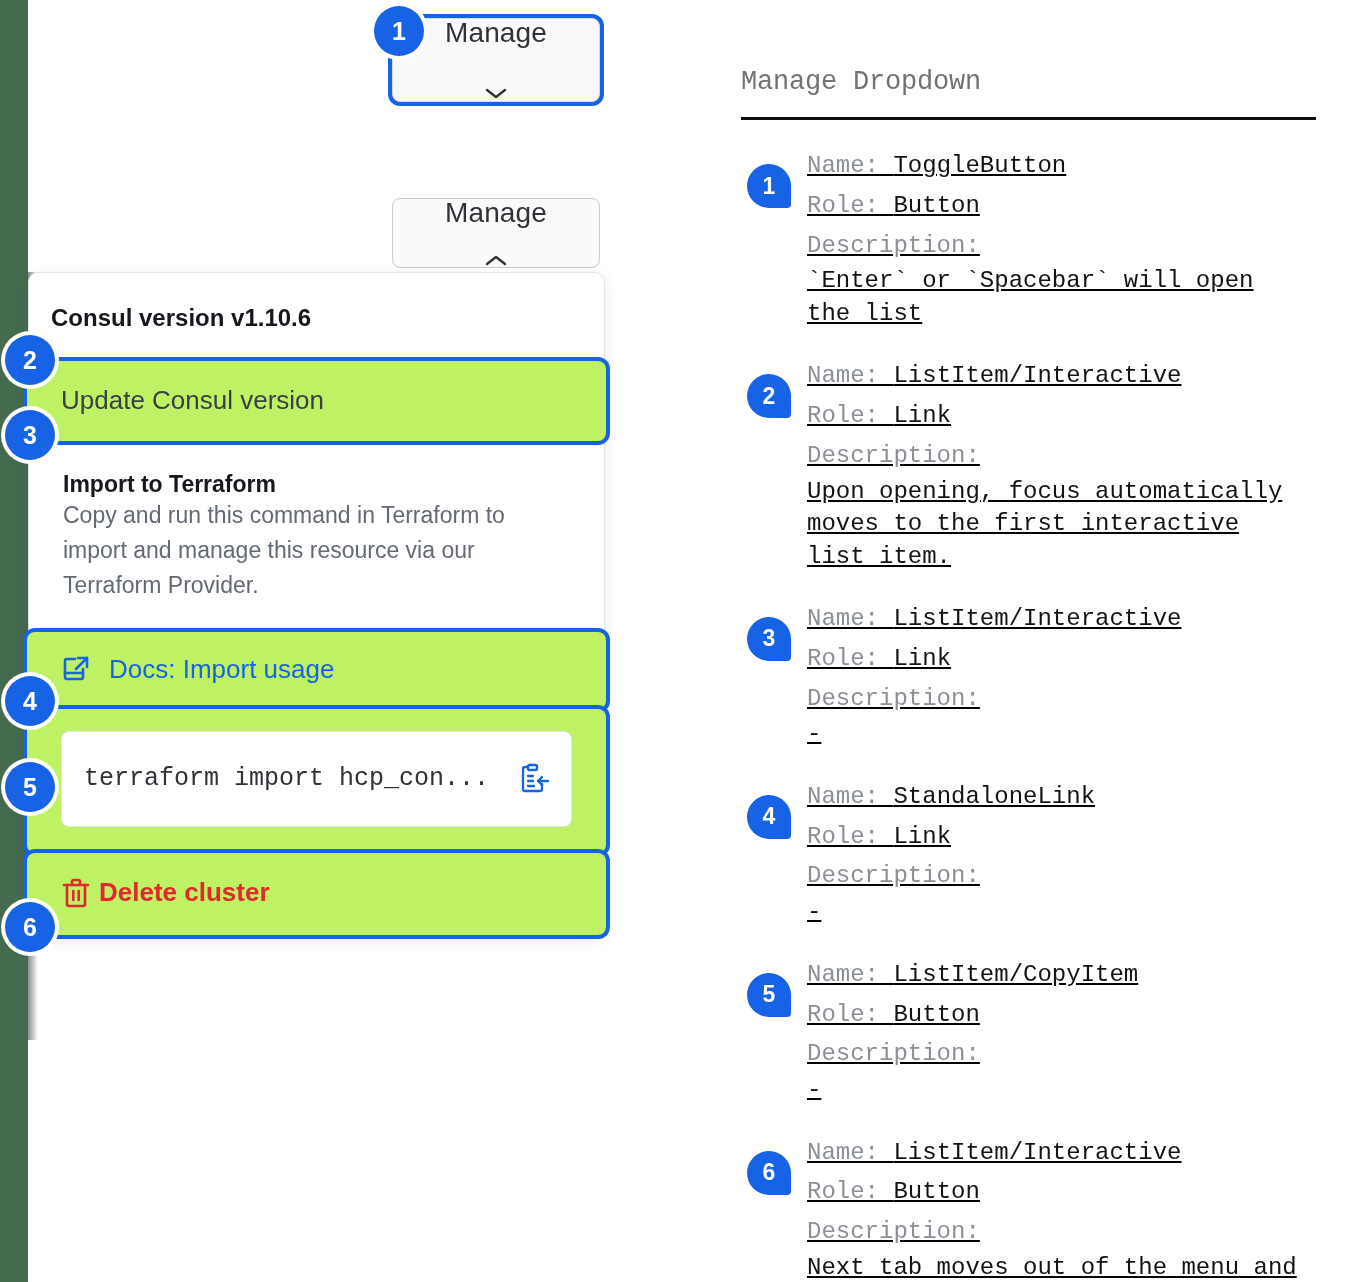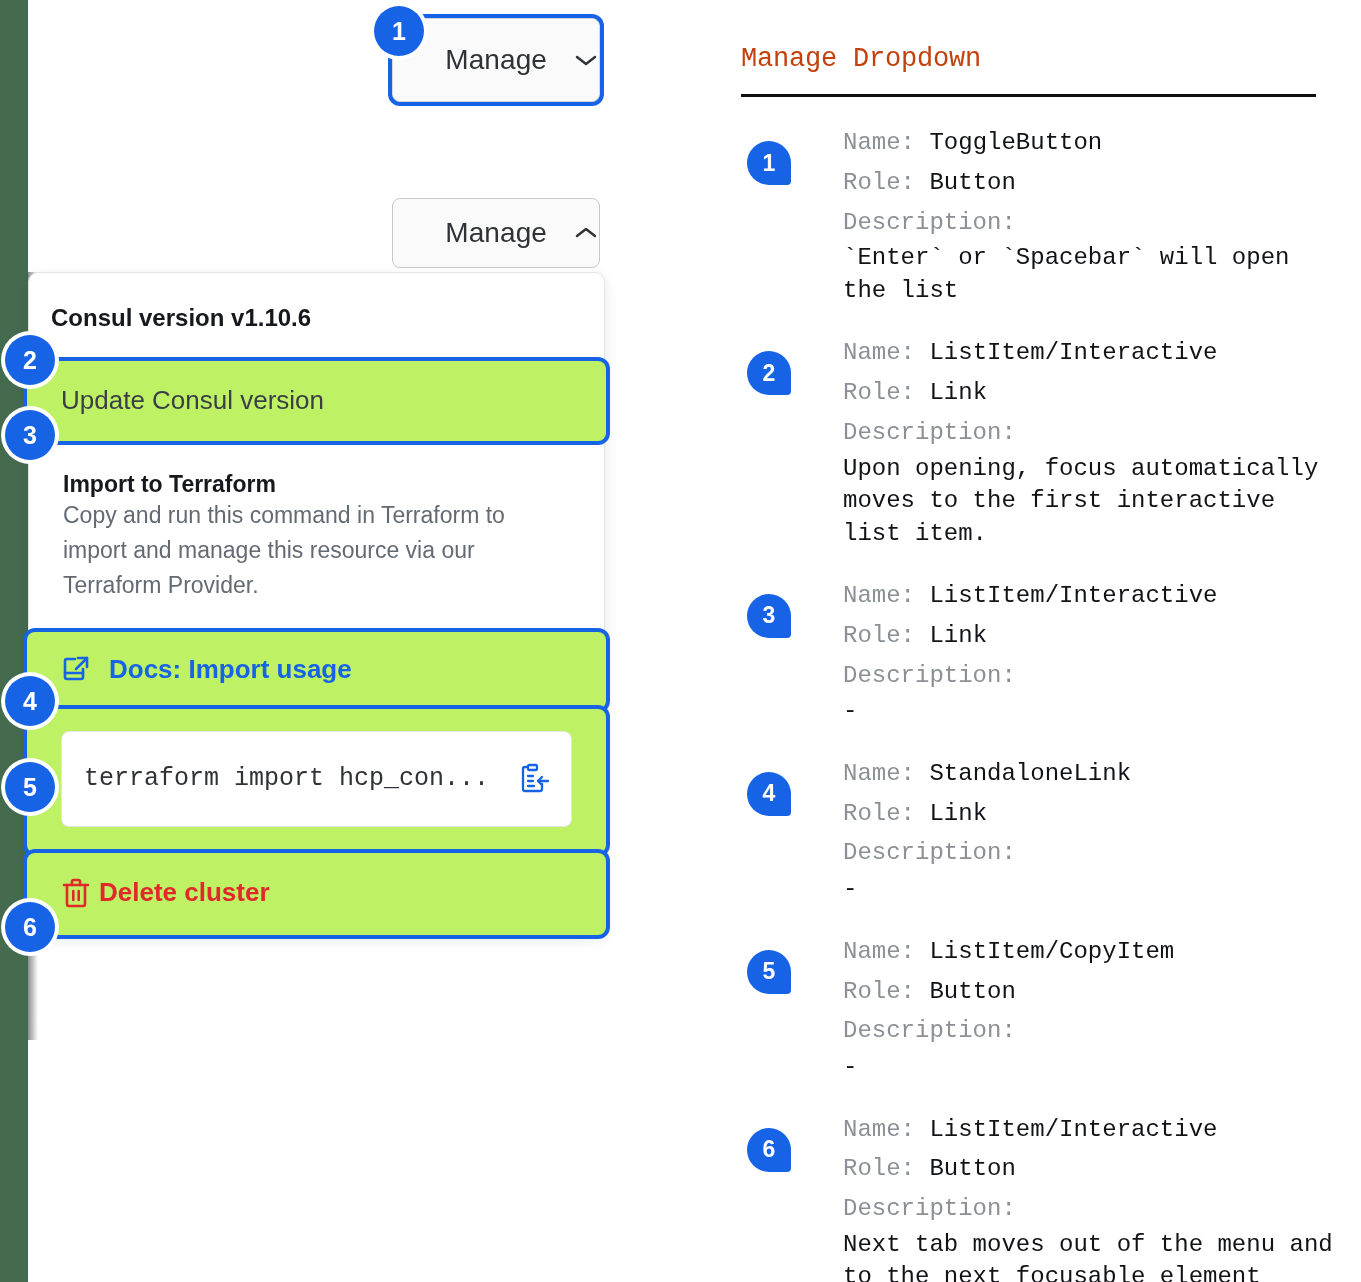--- a/index.html
+++ b/index.html
@@ -35,29 +35,30 @@
     position: absolute;
     left: 0; top: 0;
     width: 700px; height: 1282px;
   }
 
   .manage-btn {
     position: absolute;
     box-sizing: border-box;
     display: flex;
     align-items: center;
-    justify-content: flex-end;
+    justify-content: space-between;
     gap: 26px;
     background: #fafafa;
     border-radius: 8px;
     font-size: 28px;
     color: #2f3237;
     letter-spacing: .1px;
     cursor: pointer;
     user-select: none;
+    flex-direction: column;
   }
   .manage-btn .label { line-height: 1; }
 
   
   .manage-btn.focused {
     left: 392px; top: 18px;
     width: 208px; height: 84px;
     border: 1px solid #d6d8db;
     box-shadow: 0 0 0 4px #1763e6;
   }
@@ -126,21 +127,21 @@
     max-width: 510px;
   }
 
   .dd-link-row {
     display: flex;
     align-items: center;
     gap: 18px;
     padding: 22px 34px 24px 34px;
     color: #1763e6;
     font-size: 26px;
-    font-weight: 700;
+    font-weight: 400;
     cursor: pointer;
   }
   .dd-link-row .ico { width: 30px; height: 30px; flex: none; }
 
   .dd-copy-wrap { padding: 22px 34px 26px 34px; }
   .copy-field {
     box-sizing: border-box;
     display: flex;
     align-items: center;
     justify-content: space-between;
@@ -190,22 +191,22 @@
 
   
   .right-pane {
     position: absolute;
     left: 741px; top: 0;
     width: 600px;
     font-family: "Liberation Mono", monospace;
   }
   .rp-title {
     font-size: 27px;
-    color: #c2410c;
-    padding-top: 44px;
+    color: #737373;
+    padding-top: 67px;
     letter-spacing: -.2px;
   }
   .rp-rule {
     margin-top: 20px;
     border-bottom: 3px solid #0d0f12;
     width: 575px;
   }
 
   .entry {
     position: relative;
@@ -222,22 +223,23 @@
     color: #fff;
     font-size: 23px;
     font-weight: 700;
     display: flex;
     align-items: center;
     justify-content: center;
     border-radius: 22px 22px 4px 22px;
     font-family: "Liberation Sans", sans-serif;
   }
   .entry-body {
-    margin-left: 102px;
+    margin-left: 66px;
     flex: 1;
+    text-decoration: underline;
   }
   .kv { font-size: 24px; line-height: 1.66; }
   .kv .k { color: #8b9096; }
   .kv .v { color: #111317; }
   .desc-label { font-size: 24px; color: #8b9096; line-height: 1.66; }
   .desc-text {
     font-size: 24px;
     color: #111317;
     line-height: 1.35;
     white-space: pre-wrap;

